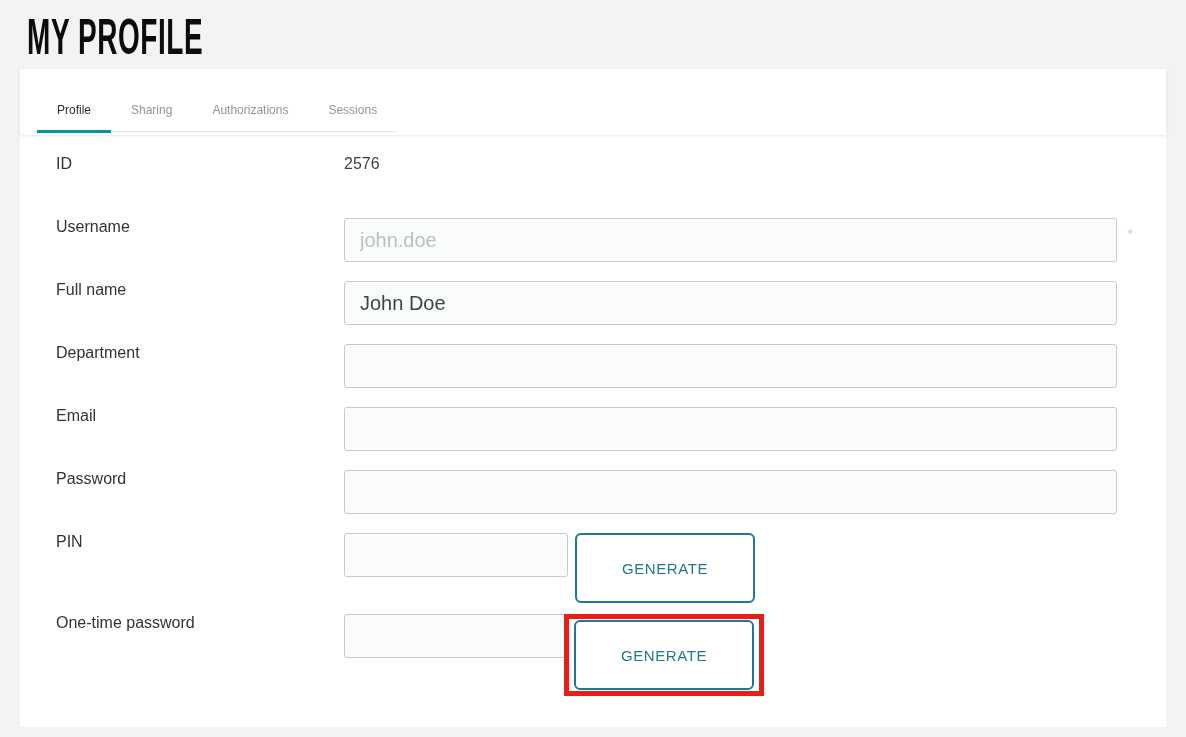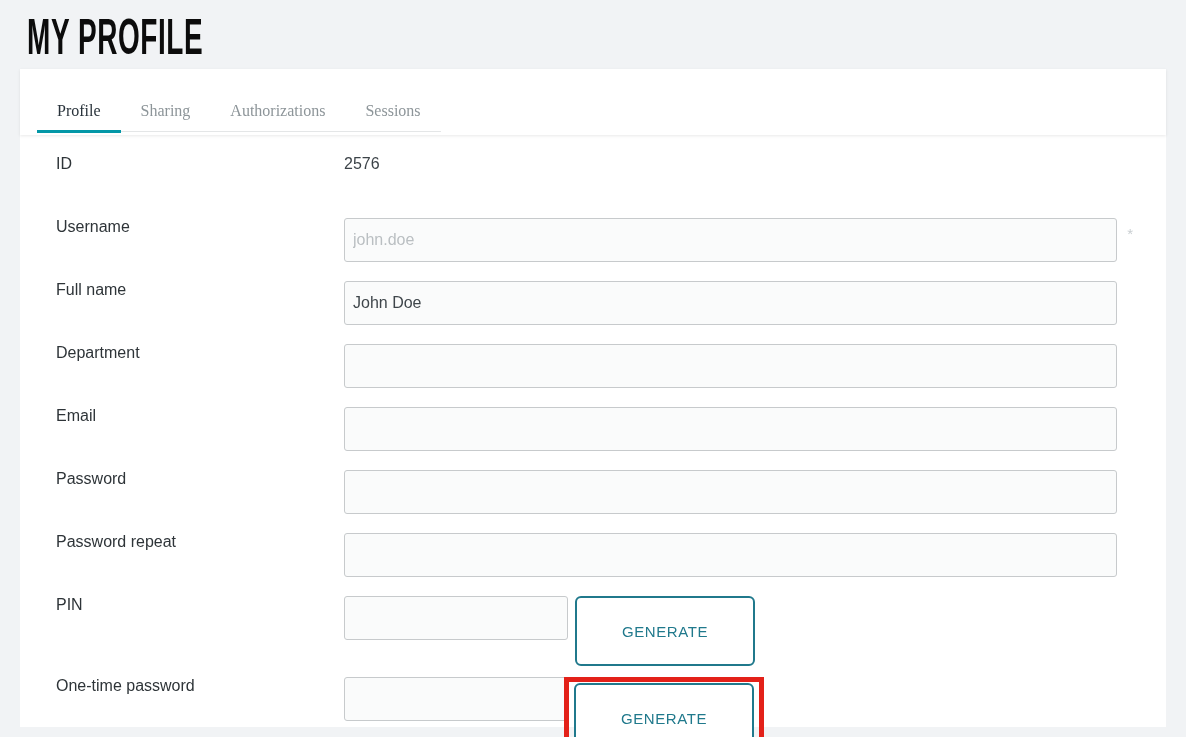--- a/index.html
+++ b/index.html
@@ -42,25 +42,24 @@
   }
   .tabs-row {
     display: inline-flex;
     margin-top: 21px;
     border-bottom: 1px solid #e4e6e7;
   }
   .tab {
     position: relative;
     padding: 0 20px;
     line-height: 41px;
-    font-size: 16px;
+    font-size: 12px;
     color: #8d9599;
     cursor: pointer;
     white-space: nowrap;
-    font-family: Liberation Serif, serif;
   }
   .tab.active { color: #28323a; }
   .tab.active::after {
     content: "";
     position: absolute;
     left: 0; right: 0; bottom: -2px;
     height: 3px;
     background: #0397a7;
   }
 
@@ -79,22 +78,22 @@
     color: #2e3438;
   }
   .row-value { font-size: 16px; color: #3c4348; }
 
   .field {
     flex: 1;
     height: 44px;
     border: 1px solid #c7cacc;
     border-radius: 3px;
     background: #fafbfb;
-    padding: 0 8px;
-    font-size: 16px;
+    padding: 0 15px;
+    font-size: 20px;
     color: #3f464b;
     font-family: "Liberation Sans", sans-serif;
     outline: none;
     min-width: 0;
   }
   .field::placeholder { color: #babfc2; }
   .field.muted { color: #babfc2; }
 
   .input-wrap { flex: 1; position: relative; display: flex; }
   .input-wrap .field { flex: 1; }
@@ -180,24 +179,20 @@
     <div class="row">
       <div class="row-label">Email</div>
       <input type="text" class="field" value="" style="">
     </div>
 
     <div class="row">
       <div class="row-label">Password</div>
       <input type="password" class="field" value="" style="">
     </div>
 
-    <div class="row">
-      <div class="row-label">Password repeat</div>
-      <input type="password" class="field" value="" style="">
-    </div>
 
     <div class="row pin-row">
       <div class="row-label">PIN</div>
       <input type="text" class="field short" value="" style="">
       <button class="gen-button">GENERATE</button>
     </div>
 
     <div class="row">
       <div class="row-label">One-time password</div>
       <input type="text" class="field short" value="" style="">

